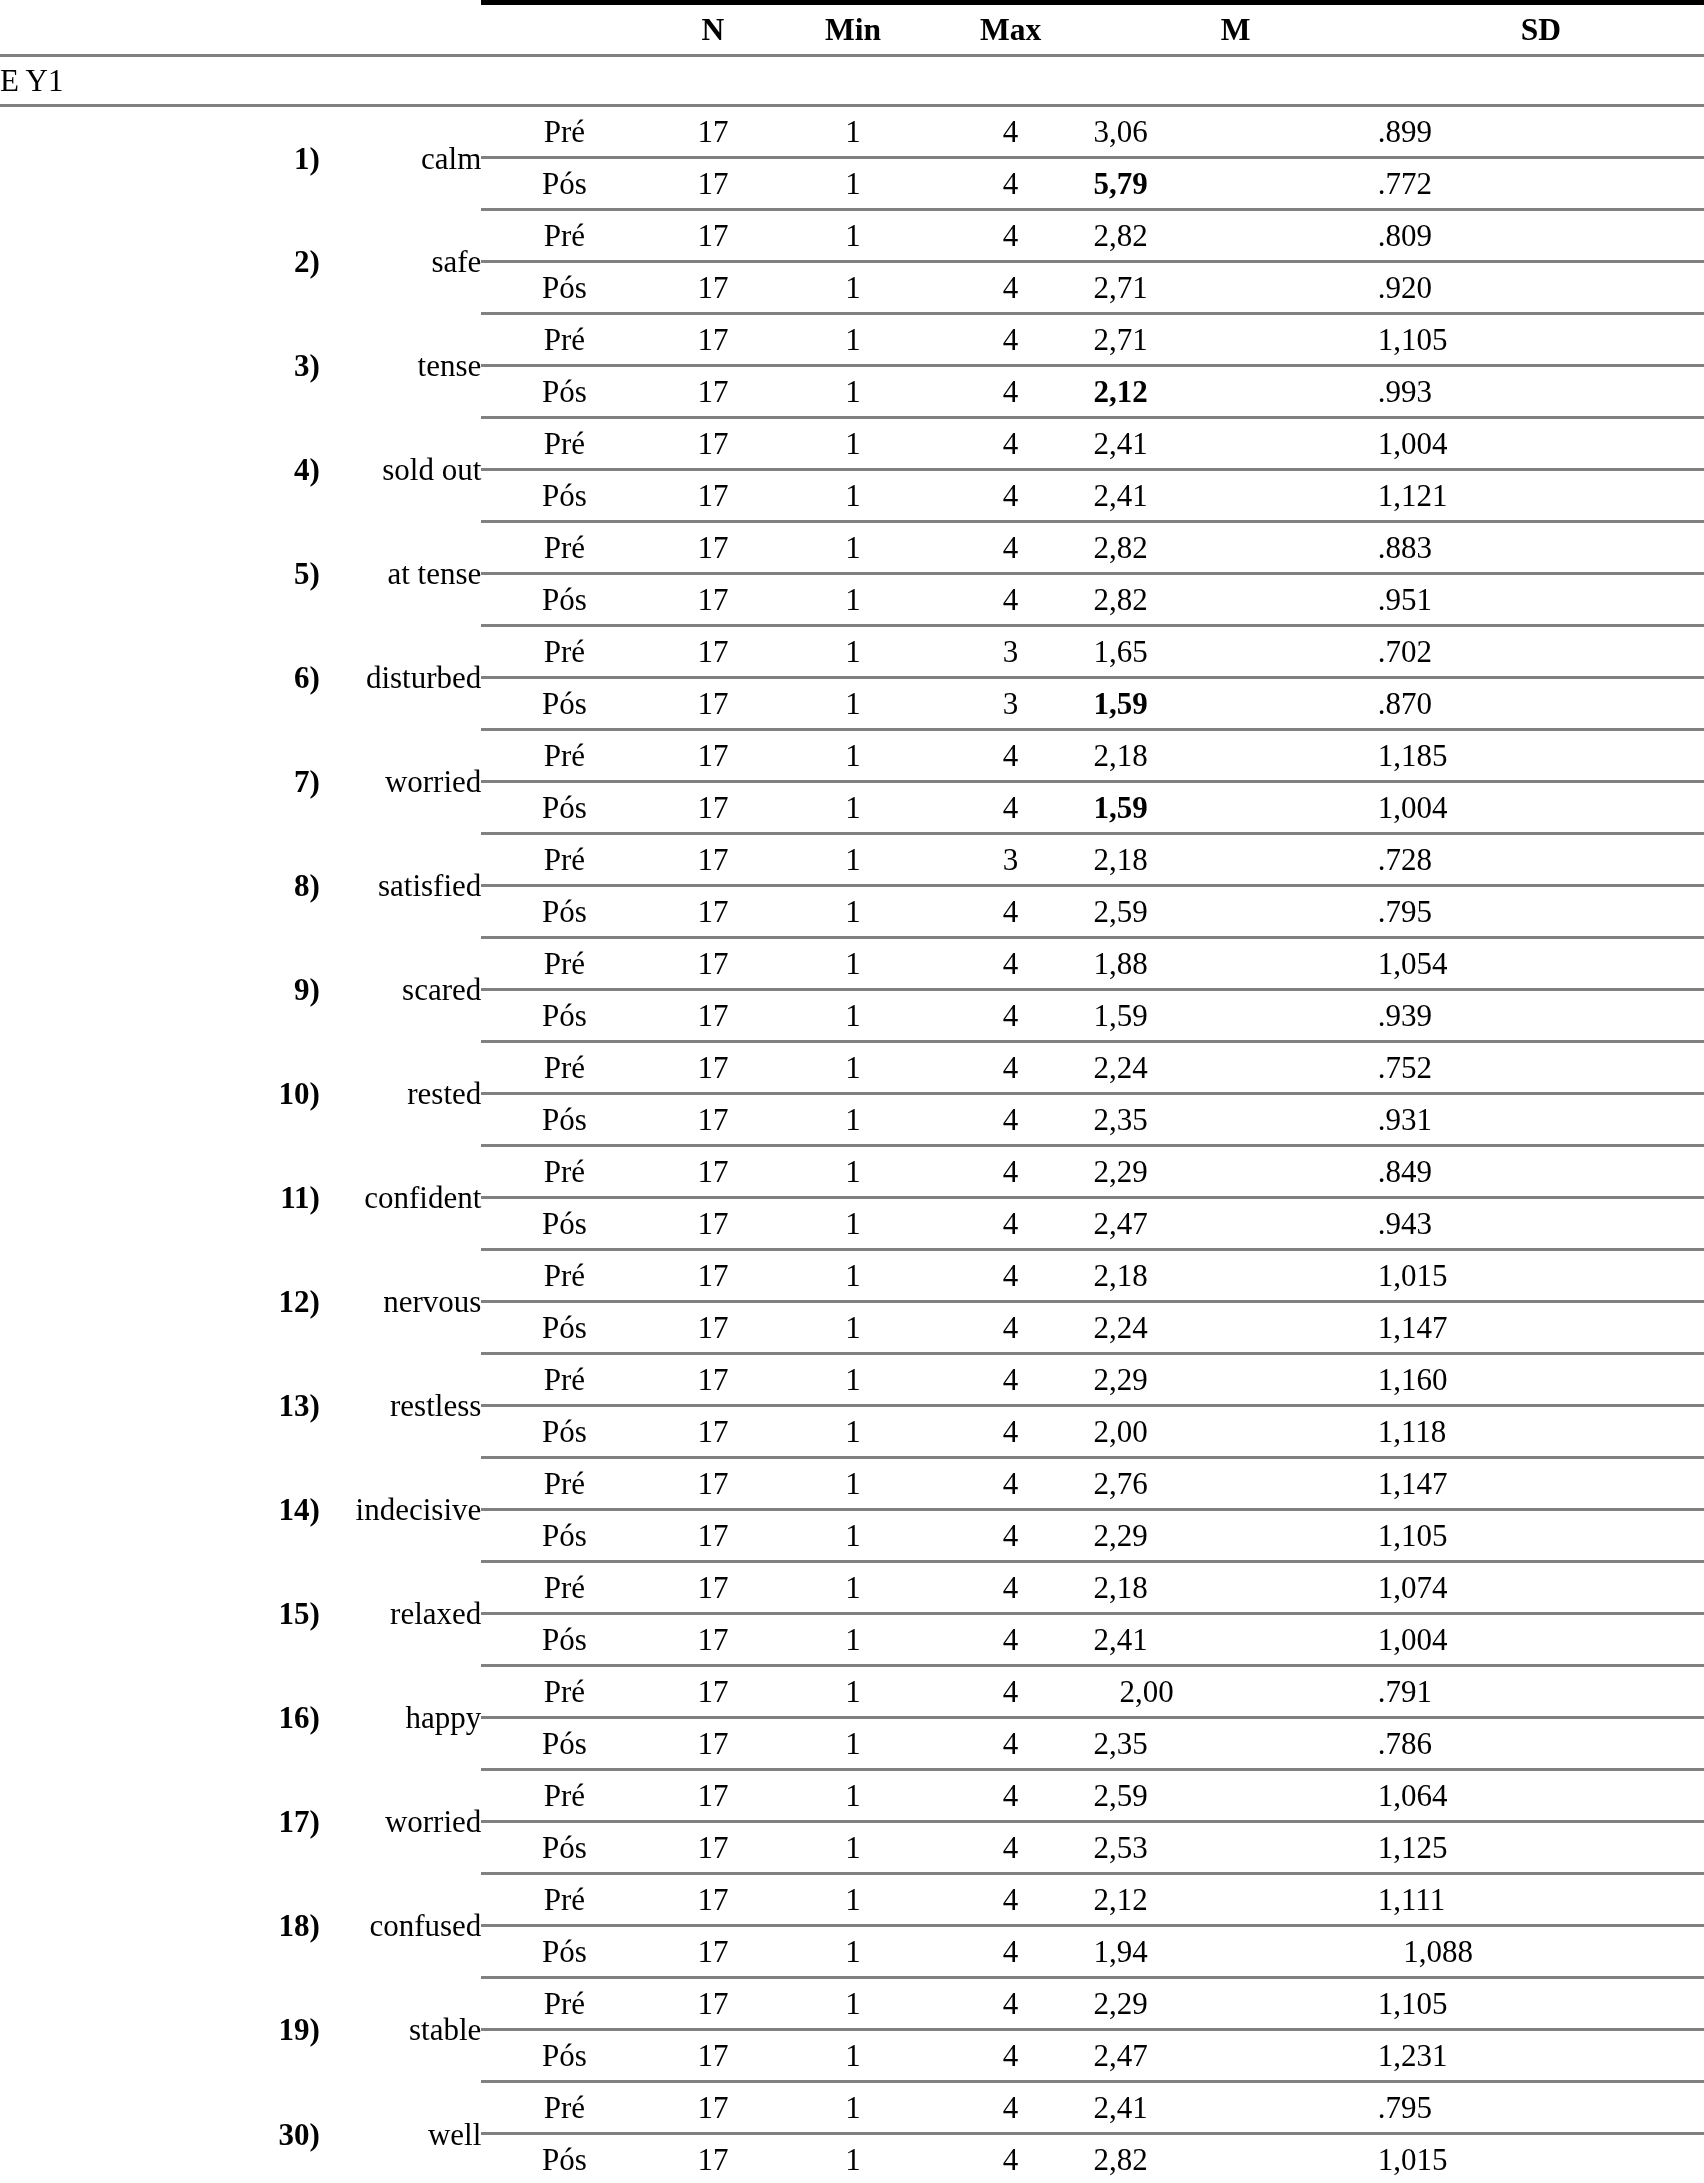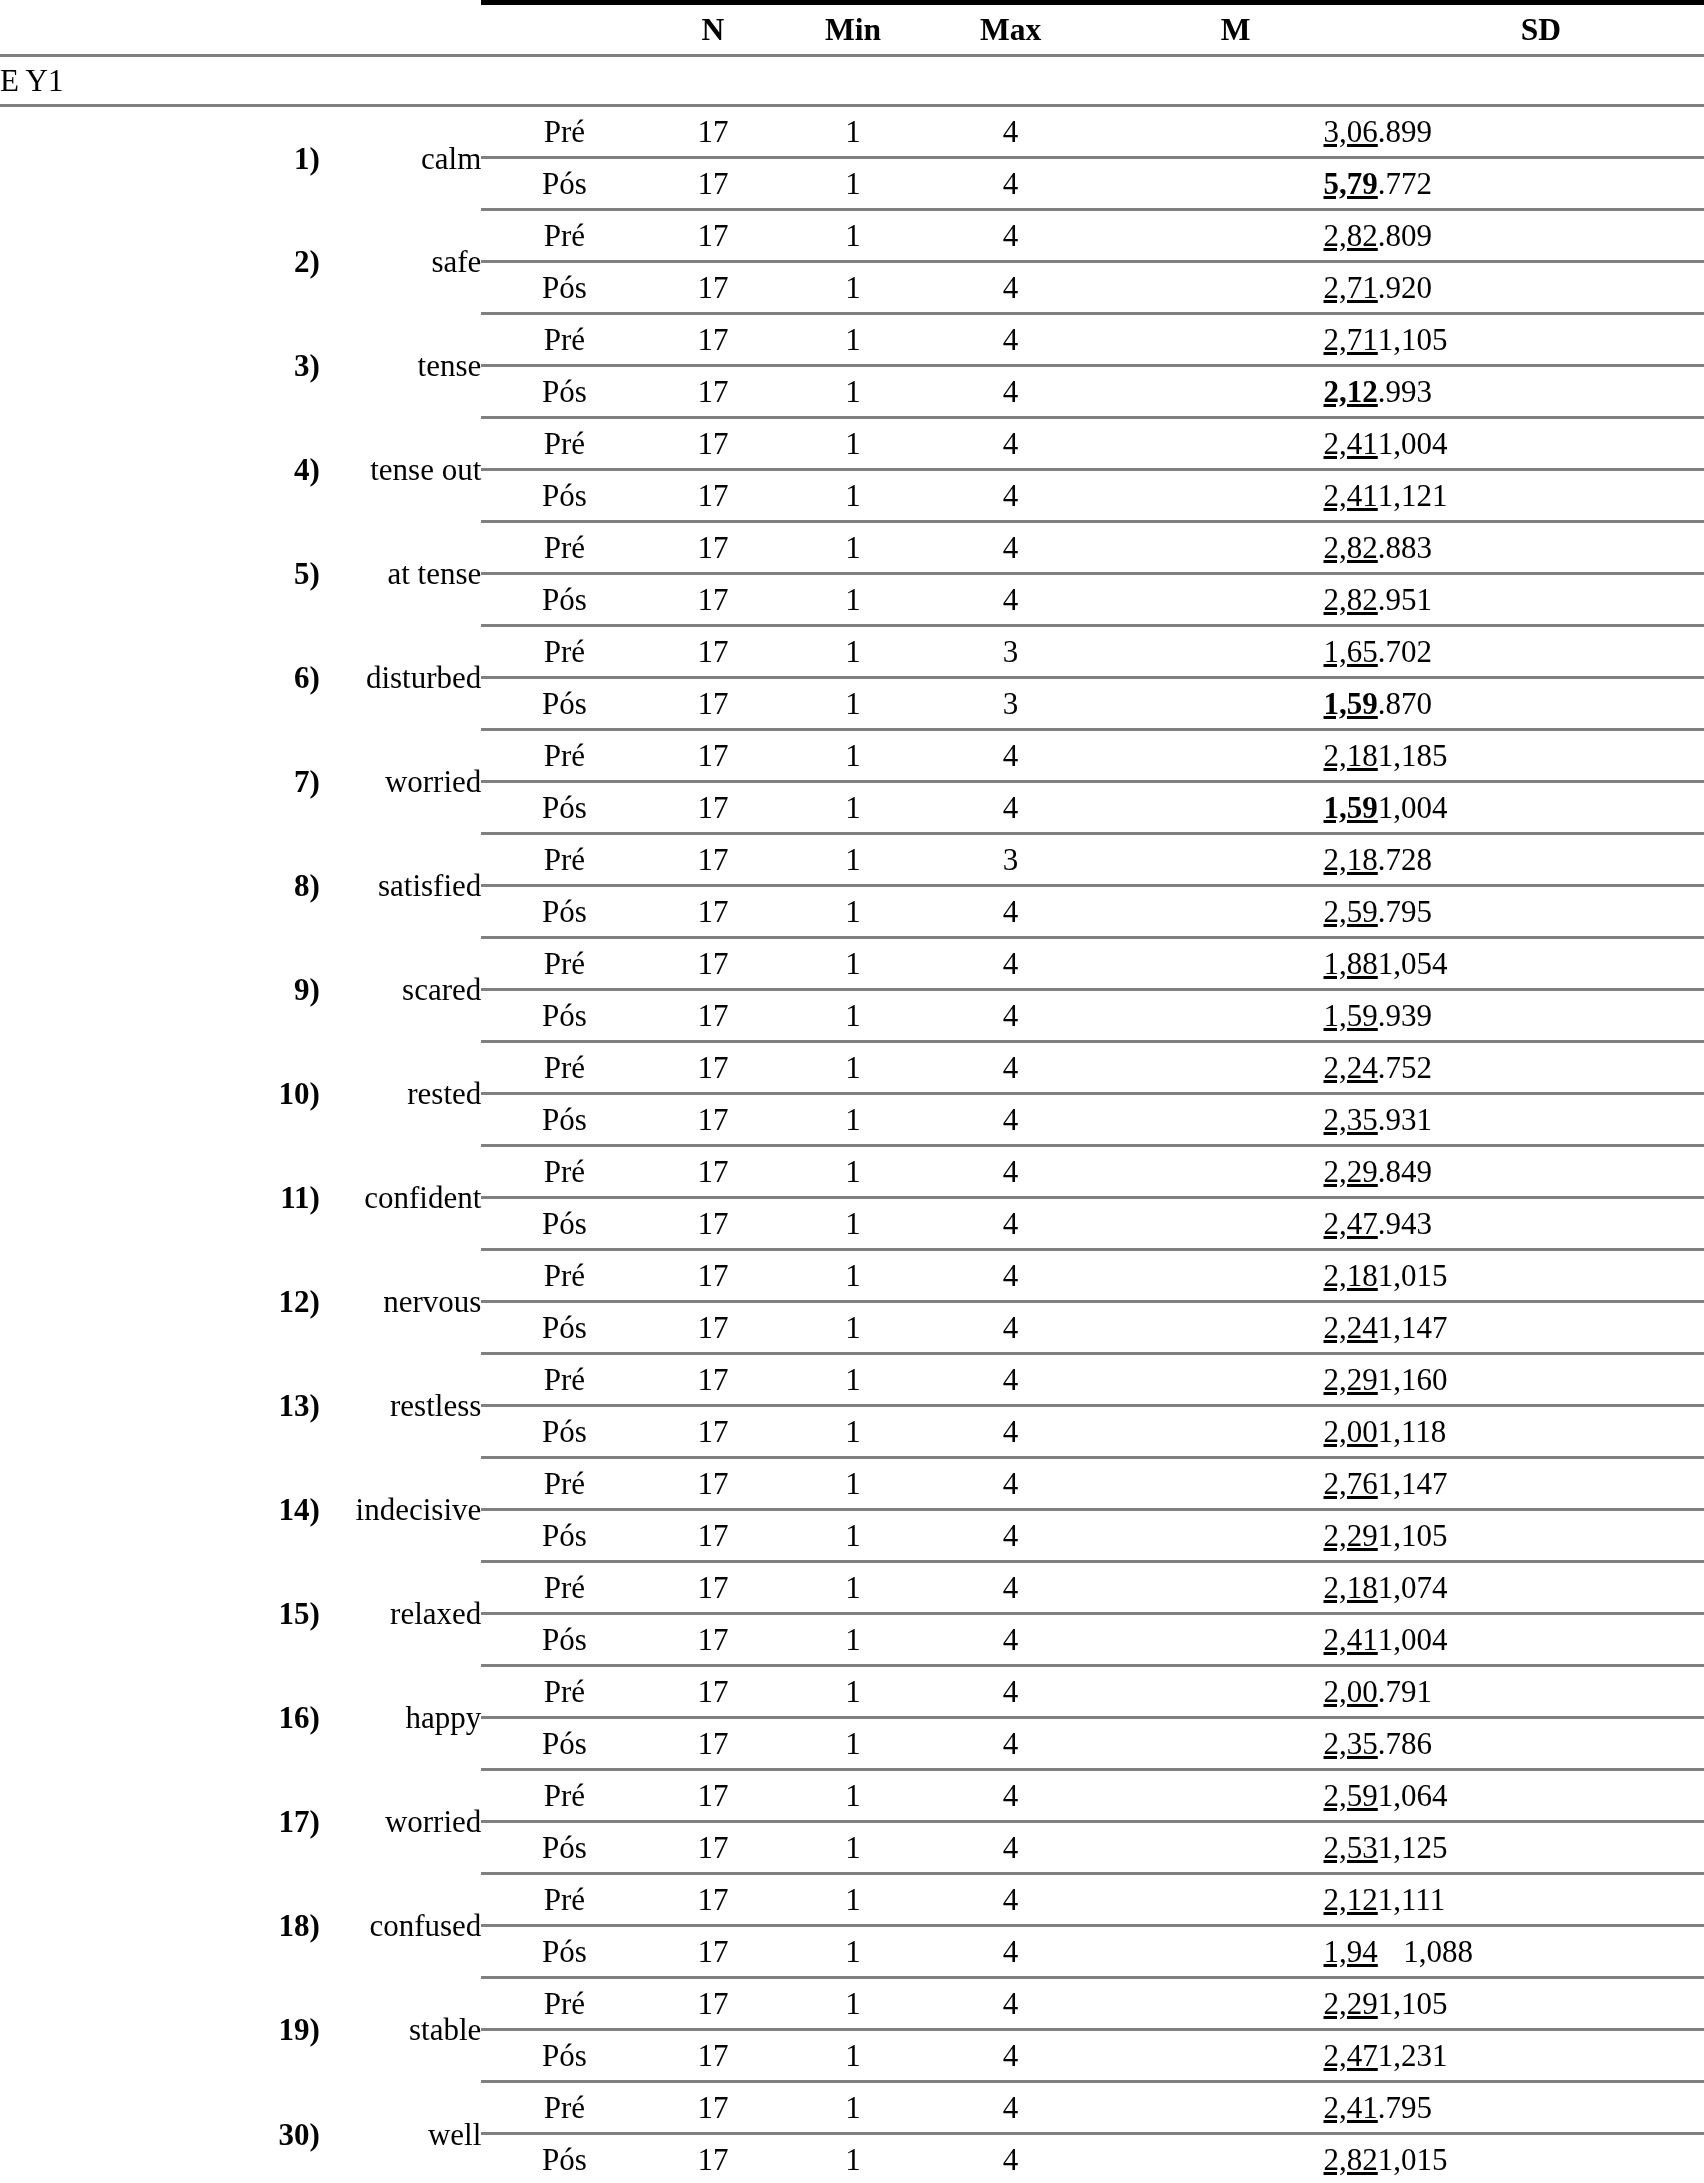--- a/index.html
+++ b/index.html
@@ -109,21 +109,21 @@
     text-align: right;
     padding-left: 17.5px;
   }
 
   td.time {
     text-align: center;
     padding-left: 26px;
     font-size: 31px;
   }
   td.num-cell { text-align: center; font-size: 31px; }
-  td.m-cell   { text-align: right; font-size: 31px; text-decoration: underline; }
+  td.m-cell   { text-align: left; font-size: 31px; }
   td.sd-cell  { font-size: 31px; }
   td.m-cell.bold,
   td.sd-cell.bold { font-weight: bold; }
   td.m-cell.shift  { padding-left: 26px; }
   td.sd-cell.shift { padding-left: 25.4px; }
 </style>
 </head>
 <body>
 
 <div class="page">
@@ -203,21 +203,21 @@
         </tr>
         <tr class="row-pos">
           <td class="time">Pós</td>
           <td class="num-cell">17</td>
           <td class="num-cell">1</td>
           <td class="num-cell">4</td>
           <td class="m-cell bold ">2,12</td>
           <td class="sd-cell">.993</td>
         </tr>
         <tr class="row-pre">
-          <td class="lbl" rowspan="2"><span class="num">4)</span><span class="word">tense out</span></td>
+          <td class="lbl" rowspan="2"><span class="num">4)</span><span class="word">sold out</span></td>
           <td class="time dat">Pré</td>
           <td class="num-cell dat">17</td>
           <td class="num-cell dat">1</td>
           <td class="num-cell dat">4</td>
           <td class="m-cell dat">2,41</td>
           <td class="sd-cell dat">1,004</td>
         </tr>
         <tr class="row-pos">
           <td class="time">Pós</td>
           <td class="num-cell">17</td>

